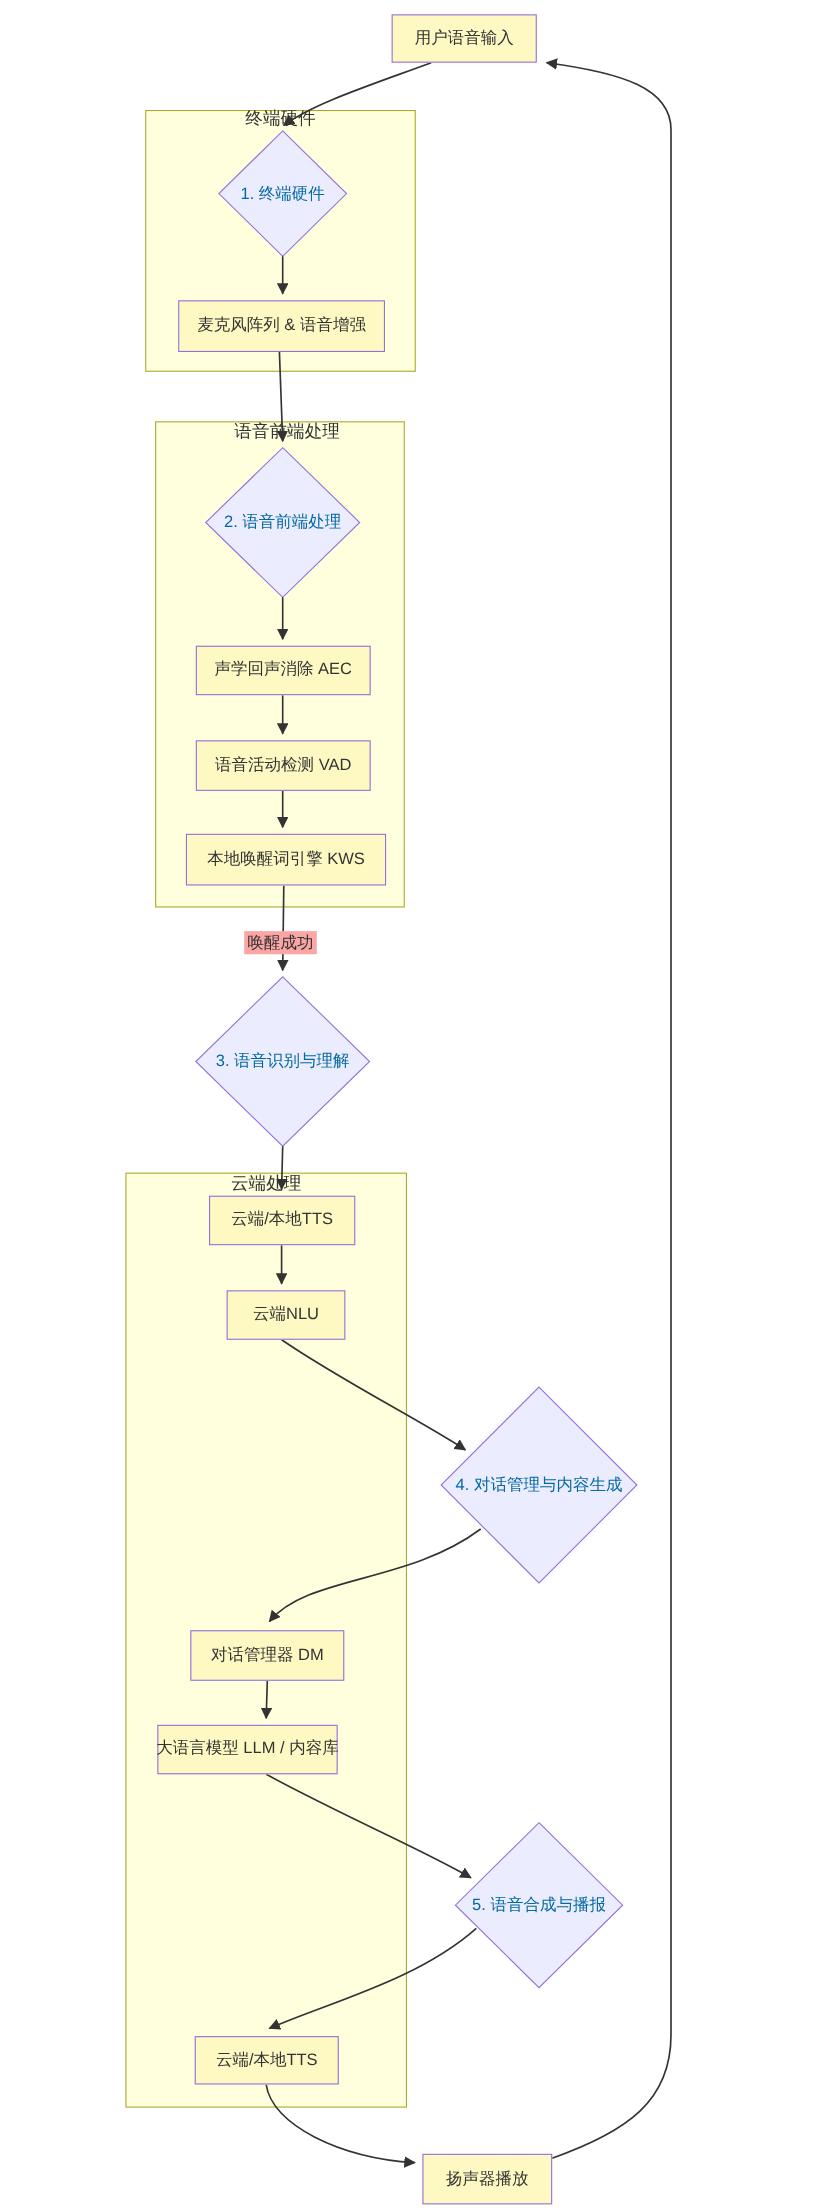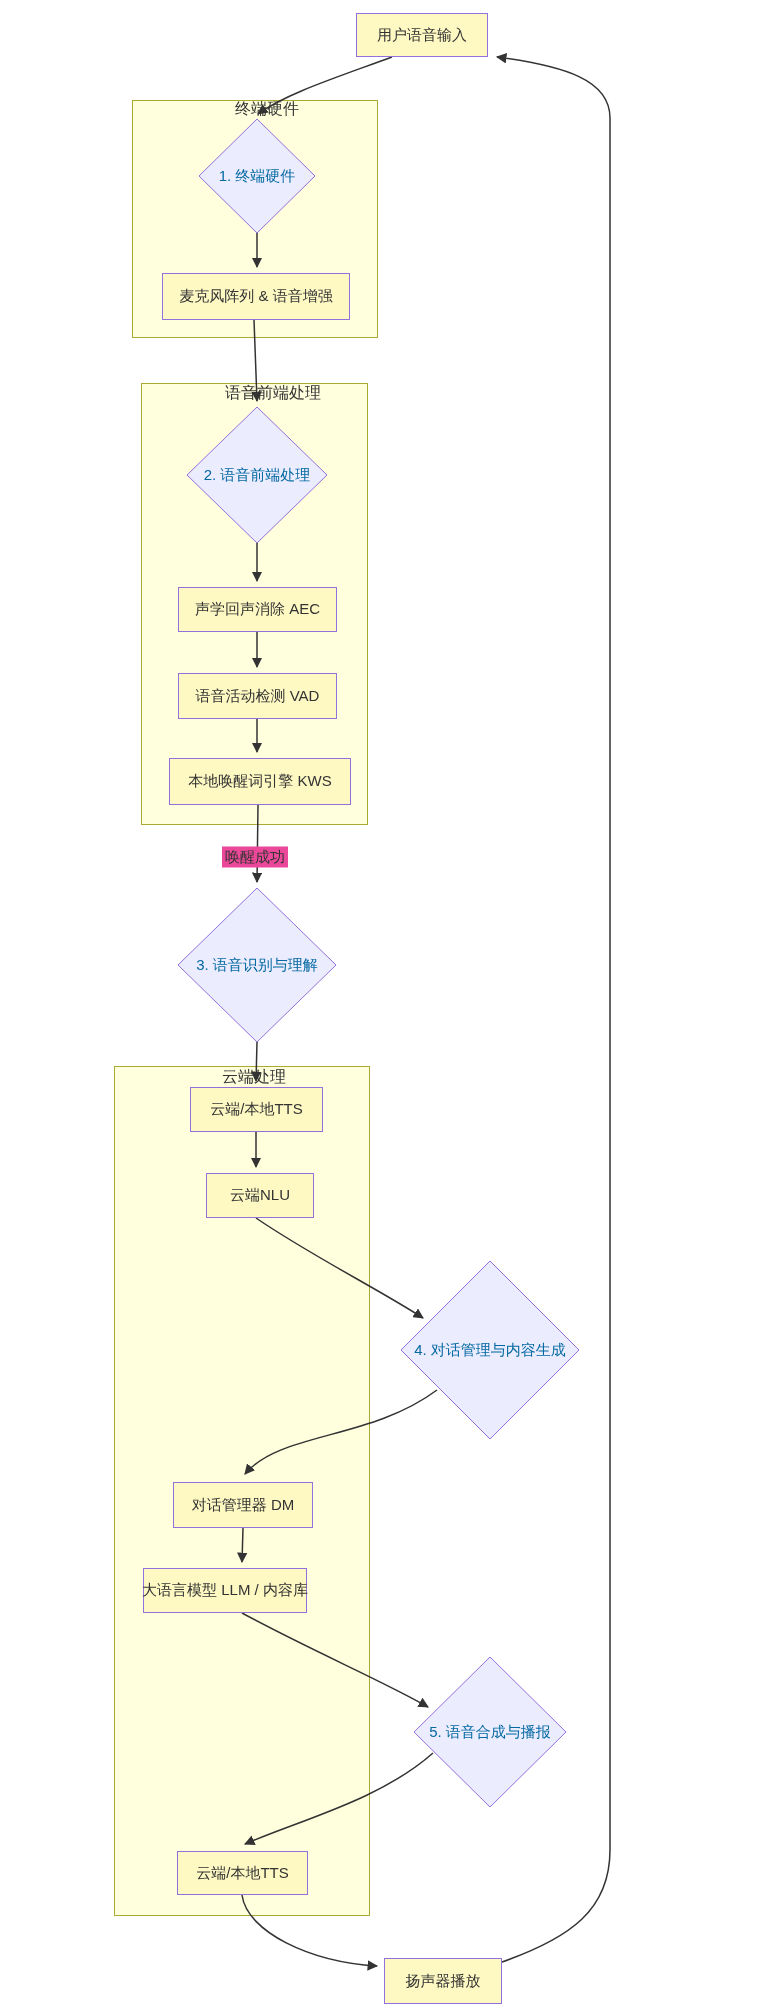--- a/index.html
+++ b/index.html
@@ -7,35 +7,35 @@
     position:relative;width:760px;height:2009px;background:#ffffff;
     font-family:"Liberation Sans","DejaVu Sans",sans-serif;color:#333333;
     overflow:hidden;
   }
   .subgraph{
     position:absolute;background:#FFFFDE;border:1px solid #AAAA33;
     box-sizing:border-box;z-index:0;
   }
   .subgraph-label{
     position:absolute;text-align:center;font-size:16px;color:#333333;
-    z-index:3;line-height:16px;padding-left:12px;
+    z-index:3;line-height:16px;
   }
   svg.edges{position:absolute;left:0;top:0;z-index:1;}
   .node{
     position:absolute;background:#fef9c3;border:1px solid #9370DB;
     box-sizing:border-box;display:flex;align-items:center;justify-content:center;
     font-size:15px;color:#333333;text-align:center;z-index:2;line-height:1.25;
     white-space:nowrap;
   }
   .diamond-label{
     position:absolute;transform:translate(-50%,-50%);text-align:center;
     font-size:15px;color:#0369a1;z-index:2;white-space:nowrap;
   }
   .edge-label{
-    position:absolute;transform:translate(-50%,-50%);background:#ec4899;
+    position:absolute;transform:translate(-50%,-50%);background:#fca5a5;
     font-size:15px;color:#333333;padding:1px 3px;z-index:2;white-space:nowrap;
   }
 </style>
 </head>
 <body>
 
 <div class="canvas">
 
   <div class="subgraph" style="left:132px;top:100px;width:246px;height:238px;"></div>
   <div class="subgraph" style="left:141px;top:383px;width:227px;height:442px;"></div>

